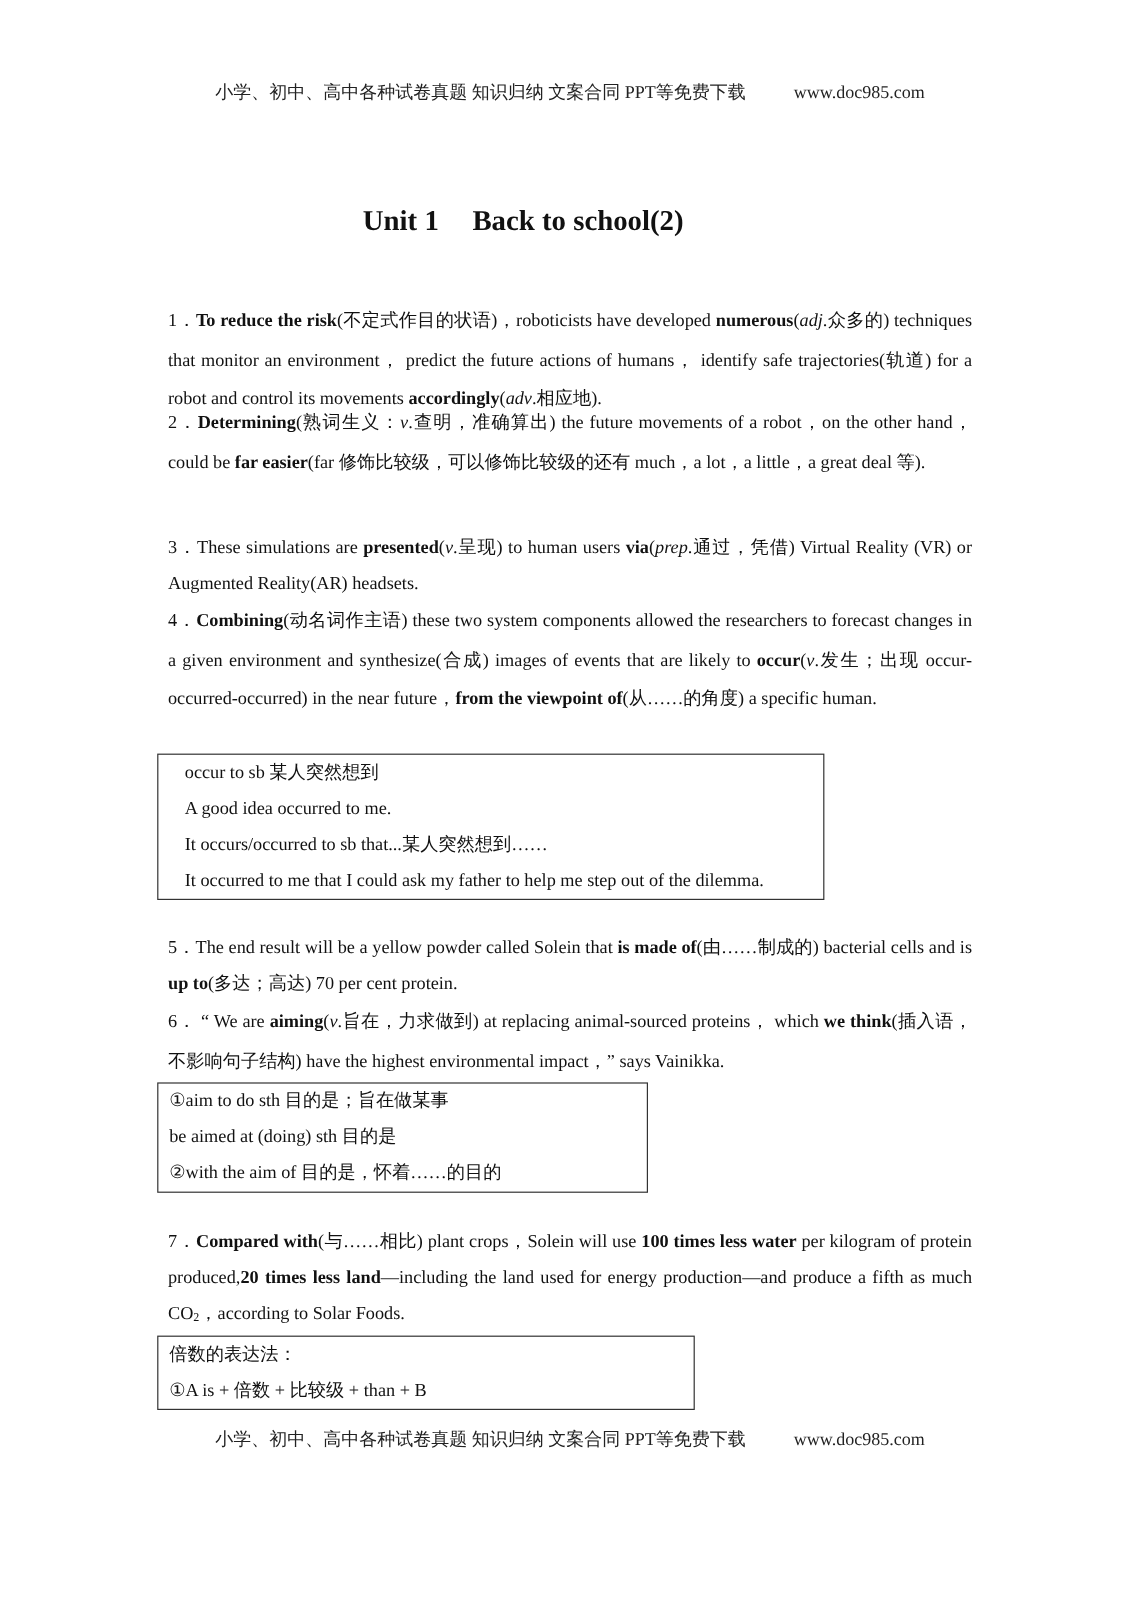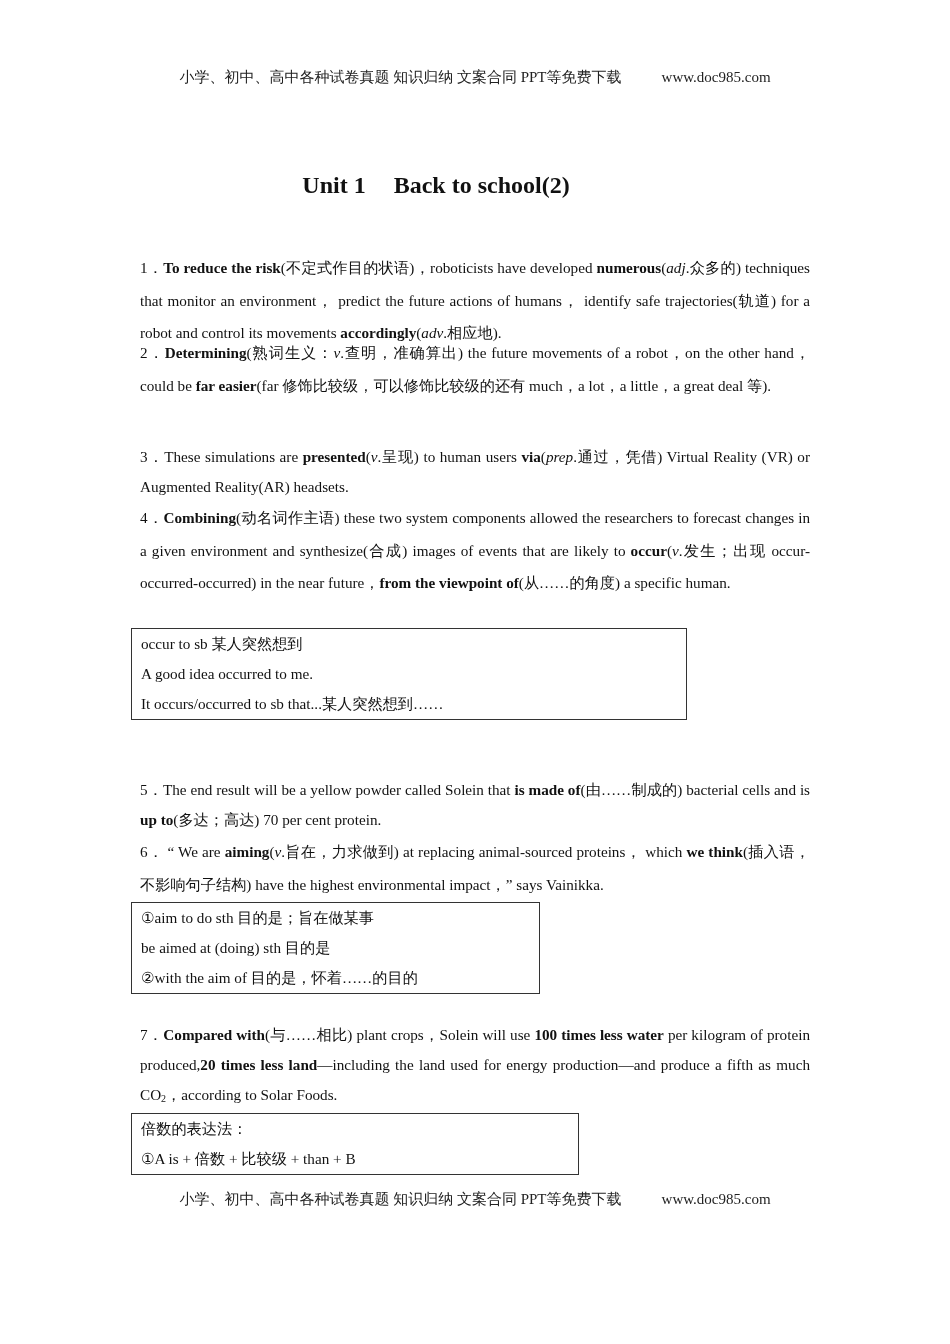--- a/index.html
+++ b/index.html
@@ -44,24 +44,25 @@
 
 <div class="title">
   <span>Unit 1</span><span class="gap"></span><span>Back to school(2)</span>
 </div>
 
 <div class="content para l32" style="top:252px;"><span>1．</span><b>To reduce the risk</b><span>(不定式作目的状语)，roboticists have developed </span><b>numerous</b><span>(</span><i>adj</i><span>.众多的) techniques that monitor an environment， predict the future actions of humans， identify safe trajectories(轨道) for a robot and control its movements </span><b>accordingly</b><span>(</span><i>adv</i><span>.相应地).</span></div>
 <div class="content para l32" style="top:337px;"><span>2．</span><b>Determining</b><span>(熟词生义：</span><i>v</i><span>.查明，准确算出) the future movements of a robot，on the other hand，could be </span><b>far easier</b><span>(far 修饰比较级，可以修饰比较级的还有 much，a lot，a little，a great deal 等).</span></div>
 <div class="content para l30" style="top:442px;"><span>3．</span><span>These simulations are </span><b>presented</b><span>(</span><i>v</i><span>.呈现) to human users </span><b>via</b><span>(</span><i>prep</i><span>.通过，凭借) Virtual Reality (VR) or Augmented Reality(AR) headsets.</span></div>
 <div class="content para l32" style="top:502px;"><span>4．</span><b>Combining</b><span>(动名词作主语) these two system components allowed the researchers to forecast changes in a given environment and synthesize(合成) images of events that are likely to </span><b>occur</b><span>(</span><i>v</i><span>.发生；出现  occur-occurred-occurred) in the near future，</span><b>from the viewpoint of</b><span>(从……的角度) a specific human.</span></div>
 
-<div class="content box" style="top:628px; width:556px; left:131px; padding-left:9px;">
+<div class="content box" style="top:628px; width:556px; left:131px; padding-left:22px;">
   <div>occur to sb 某人突然想到</div>
   <div>A good idea occurred to me.</div>
   <div>It occurs/occurred to sb that...某人突然想到……</div>
+  <div>It occurred to me that I could ask my father to help me step out of the dilemma.</div>
 </div>
 
 <div class="content para l30" style="top:775px;"><span>5．</span><span>The end result will be a yellow powder called Solein that </span><b>is made of</b><span>(由……制成的) bacterial cells and is </span><b>up to</b><span>(多达；高达) 70 per cent protein.</span></div>
 <div class="content para l32" style="top:836px;"><span>6．</span><span> “ We are </span><b>aiming</b><span>(</span><i>v</i><span>.旨在，力求做到) at replacing animal-sourced proteins， which </span><b>we think</b><span>(插入语，不影响句子结构) have the highest environmental impact，”  says Vainikka.</span></div>
 
 <div class="content box" style="top:902px; width:409px; left:131px; padding-left:9px;">
   <div>①aim to do sth 目的是；旨在做某事</div>
   <div>be aimed at (doing) sth 目的是</div>
   <div>②with the aim of 目的是，怀着……的目的</div>
 </div>

